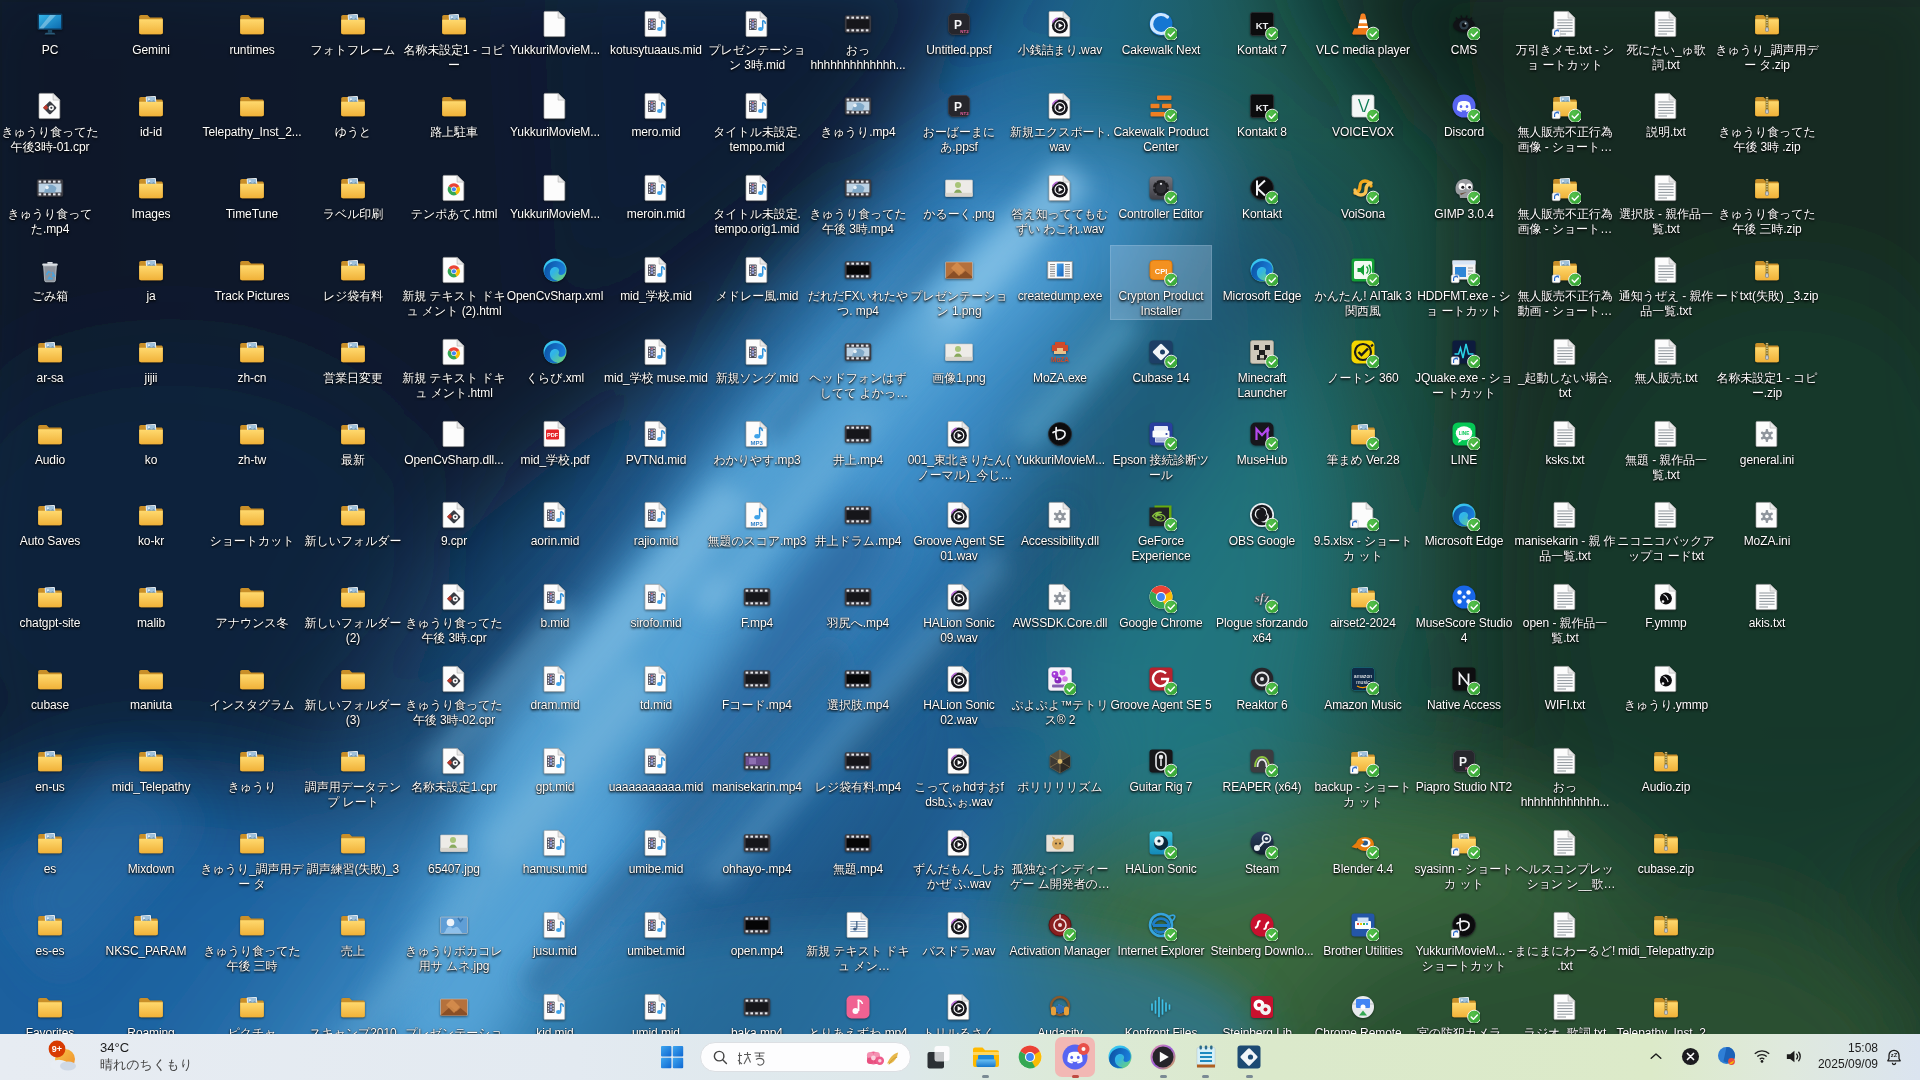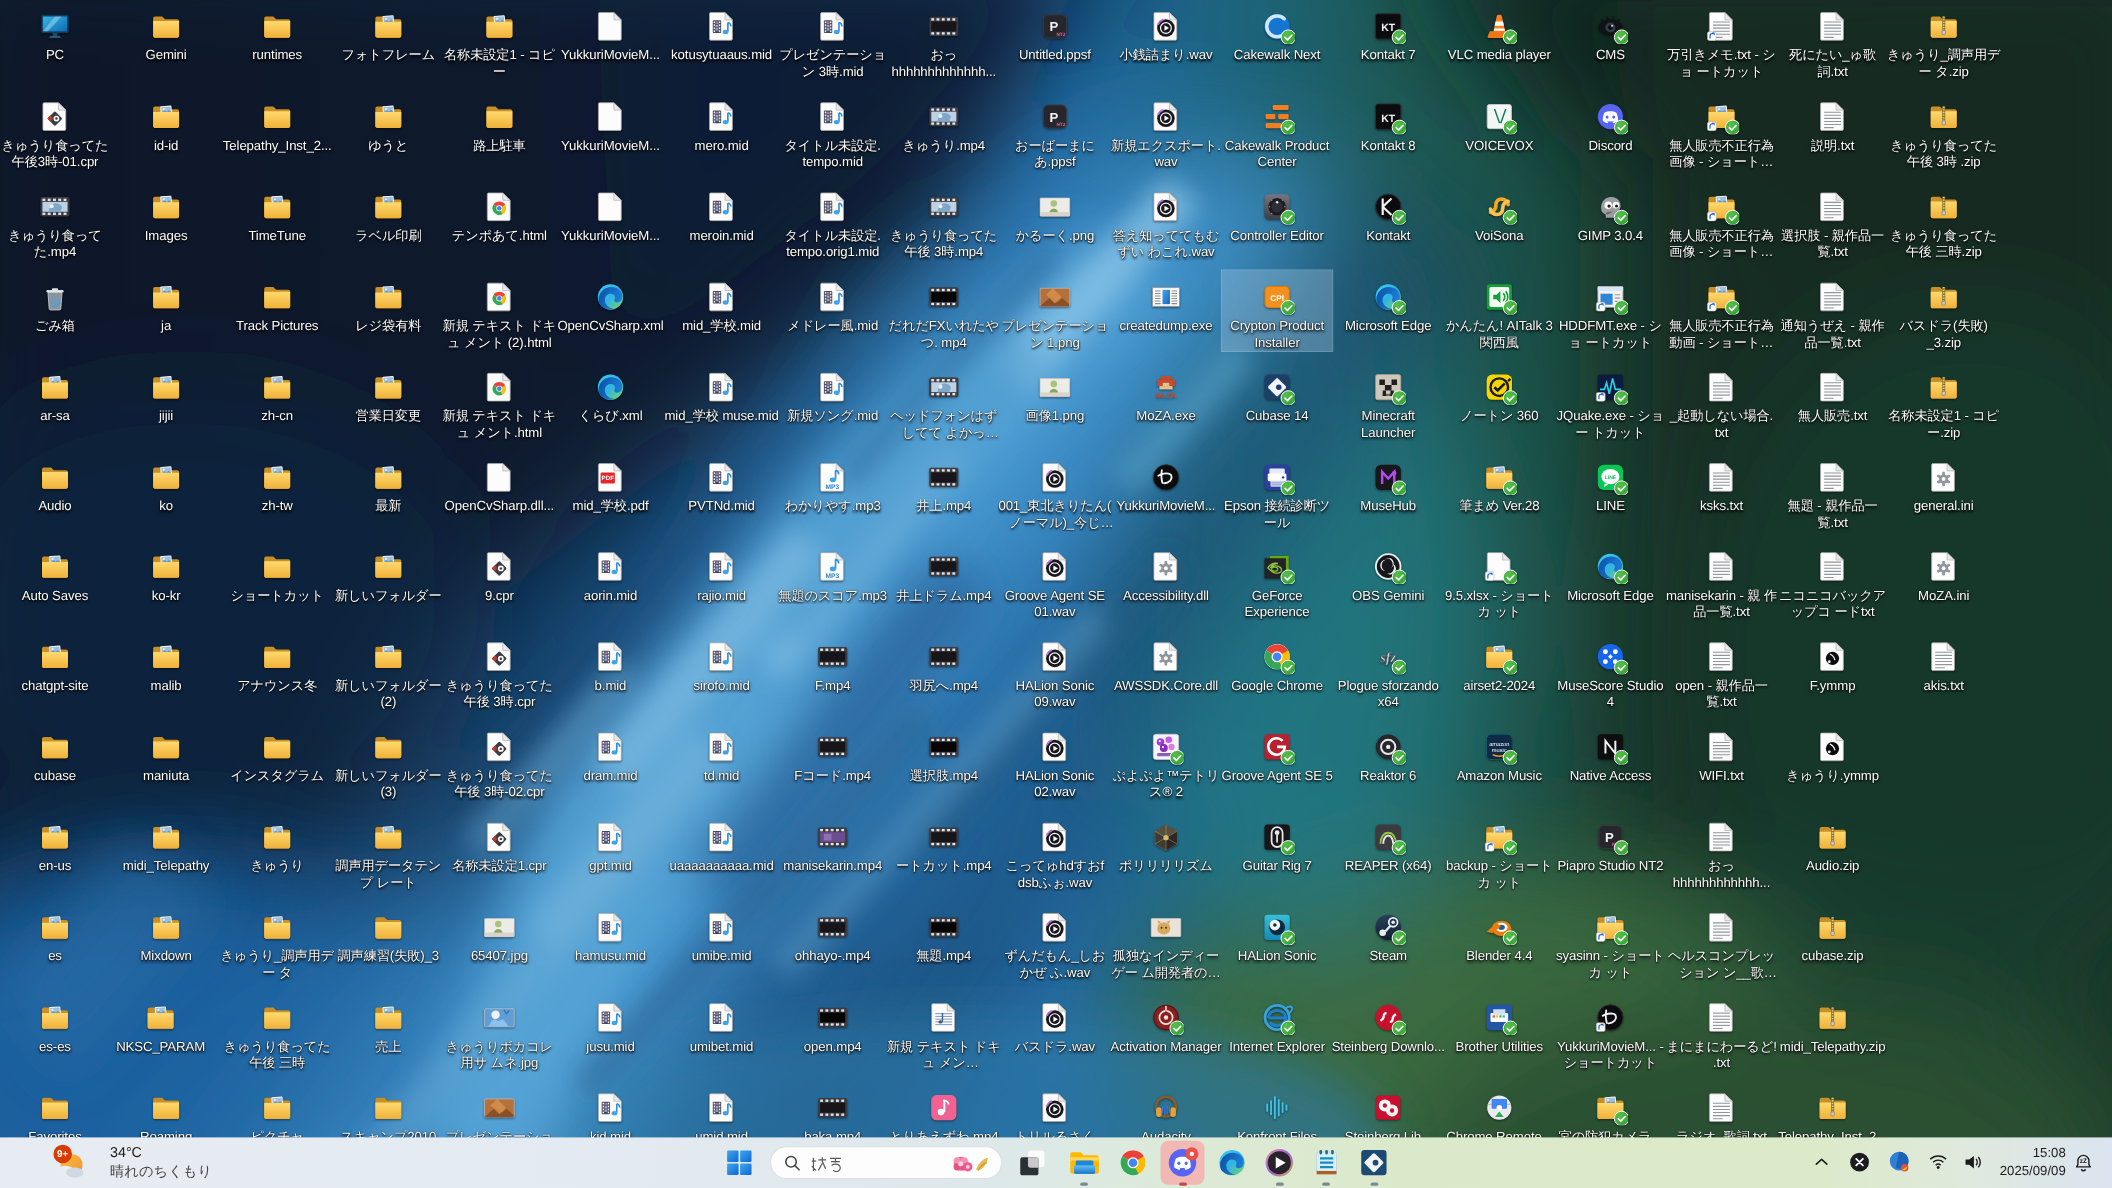--- a/index.html
+++ b/index.html
@@ -1436,21 +1436,21 @@
 <div class="c" style="left:808px;top:655px">
     <svg class="i" viewBox="0 0 32 32">
       <use href="#s-filmk"></use>
     </svg>
     <div class="t">選択肢.mp4</div>
   </div>
 <div class="c" style="left:808px;top:737px">
     <svg class="i" viewBox="0 0 32 32">
       <use href="#s-filmd"></use>
     </svg>
-    <div class="t">ートカット.mp4</div>
+    <div class="t">レジ袋有料.mp4</div>
   </div>
 <div class="c" style="left:808px;top:819px">
     <svg class="i" viewBox="0 0 32 32">
       <use href="#s-filmk"></use>
     </svg>
     <div class="t">無題.mp4</div>
   </div>
 <div class="c" style="left:808px;top:901px">
     <svg class="i" viewBox="0 0 32 32">
       <use href="#s-musx"></use>
@@ -1814,21 +1814,21 @@
     <div class="t">MuseHub</div>
   </div>
 <div class="c" style="left:1212px;top:491px">
     <svg class="i" viewBox="0 0 32 32">
       <use href="#s-obs"></use>
       <g transform="translate(20.2,19.8)">
         <circle cx="6" cy="6" r="6.6" fill="url(#gChk)" stroke="#fdfdfd" stroke-width=".9"></circle>
         <path d="M3 6.2l2.2 2.2 4-4.2" stroke="#fff" stroke-width="1.5" fill="none" stroke-linecap="round" stroke-linejoin="round"></path>
       </g>
     </svg>
-    <div class="t">OBS Gemini</div>
+    <div class="t">OBS Google</div>
   </div>
 <div class="c" style="left:1212px;top:573px">
     <svg class="i" viewBox="0 0 32 32">
       <use href="#s-sfz"></use>
       <g transform="translate(20.2,19.8)">
         <circle cx="6" cy="6" r="6.6" fill="url(#gChk)" stroke="#fdfdfd" stroke-width=".9"></circle>
         <path d="M3 6.2l2.2 2.2 4-4.2" stroke="#fff" stroke-width="1.5" fill="none" stroke-linecap="round" stroke-linejoin="round"></path>
       </g>
     </svg>
     <div class="t">Plogue sforzando x64</div>
@@ -2364,21 +2364,21 @@
 <div class="c" style="left:1717px;top:164px">
     <svg class="i" viewBox="0 0 32 32">
       <use href="#s-zip"></use>
     </svg>
     <div class="t">きゅうり食ってた午後 三時.zip</div>
   </div>
 <div class="c" style="left:1717px;top:246px">
     <svg class="i" viewBox="0 0 32 32">
       <use href="#s-zip"></use>
     </svg>
-    <div class="t">バスドラ(失敗) _3.zip</div>
+    <div class="t">ードtxt(失敗) _3.zip</div>
   </div>
 <div class="c" style="left:1717px;top:328px">
     <svg class="i" viewBox="0 0 32 32">
       <use href="#s-zip"></use>
     </svg>
     <div class="t">名称未設定1 - コピ ー.zip</div>
   </div>
 <div class="c" style="left:1717px;top:410px">
     <svg class="i" viewBox="0 0 32 32">
       <use href="#s-gear"></use>

